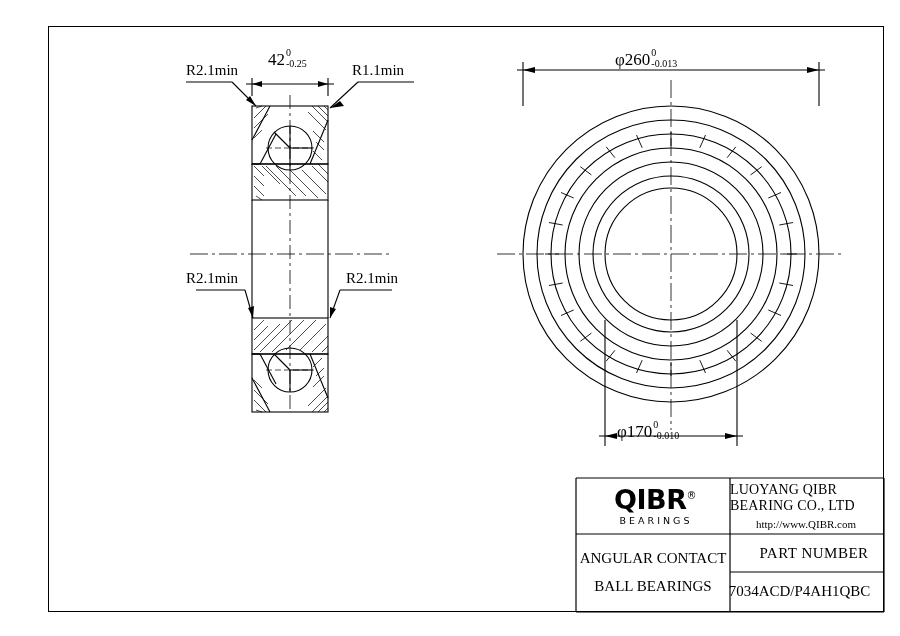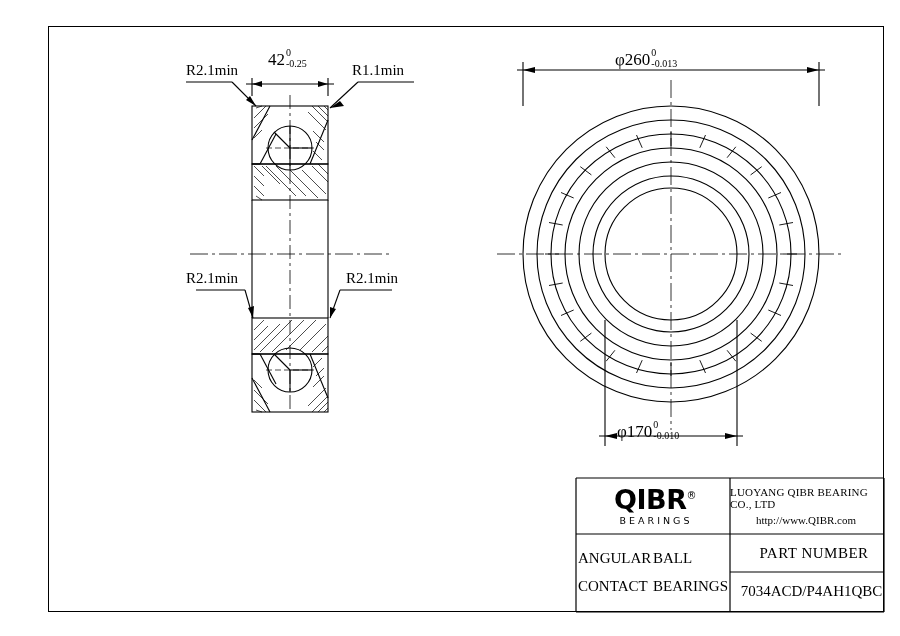--- a/index.html
+++ b/index.html
@@ -92,34 +92,35 @@
     top: 480px;
     width: 152px;
     height: 52px;
     display: flex;
     flex-direction: column;
     align-items: center;
     justify-content: center;
     font-family: "Liberation Serif", serif;
   }
   .company-name {
-    font-size: 11px;
+    font-size: 14px;
     letter-spacing: 0.2px;
   }
   .company-url {
     font-size: 11px;
     margin-top: 4px;
   }
   .prod-wrap {
     position: absolute;
     left: 578px;
     top: 534px;
     width: 150px;
     height: 76px;
     display: flex;
+    flex-direction: column;
     align-items: center;
     justify-content: center;
     font-size: 15px;
     line-height: 1.9;
   }
   .pn-label {
     position: absolute;
     left: 730px;
     top: 536px;
     width: 168px;
@@ -133,21 +134,20 @@
   .pn-value {
     position: absolute;
     left: 730px;
     top: 574px;
     width: 139px;
     height: 34px;
     display: flex;
     align-items: center;
     justify-content: center;
     font-size: 15px;
-    padding-left: 12px;
   }
 </style>
 </head>
 <body>
 
 <div id="sheet">
 
   <div class="frame"></div>
 
   <svg class="dwg" viewBox="0 0 900 636">

